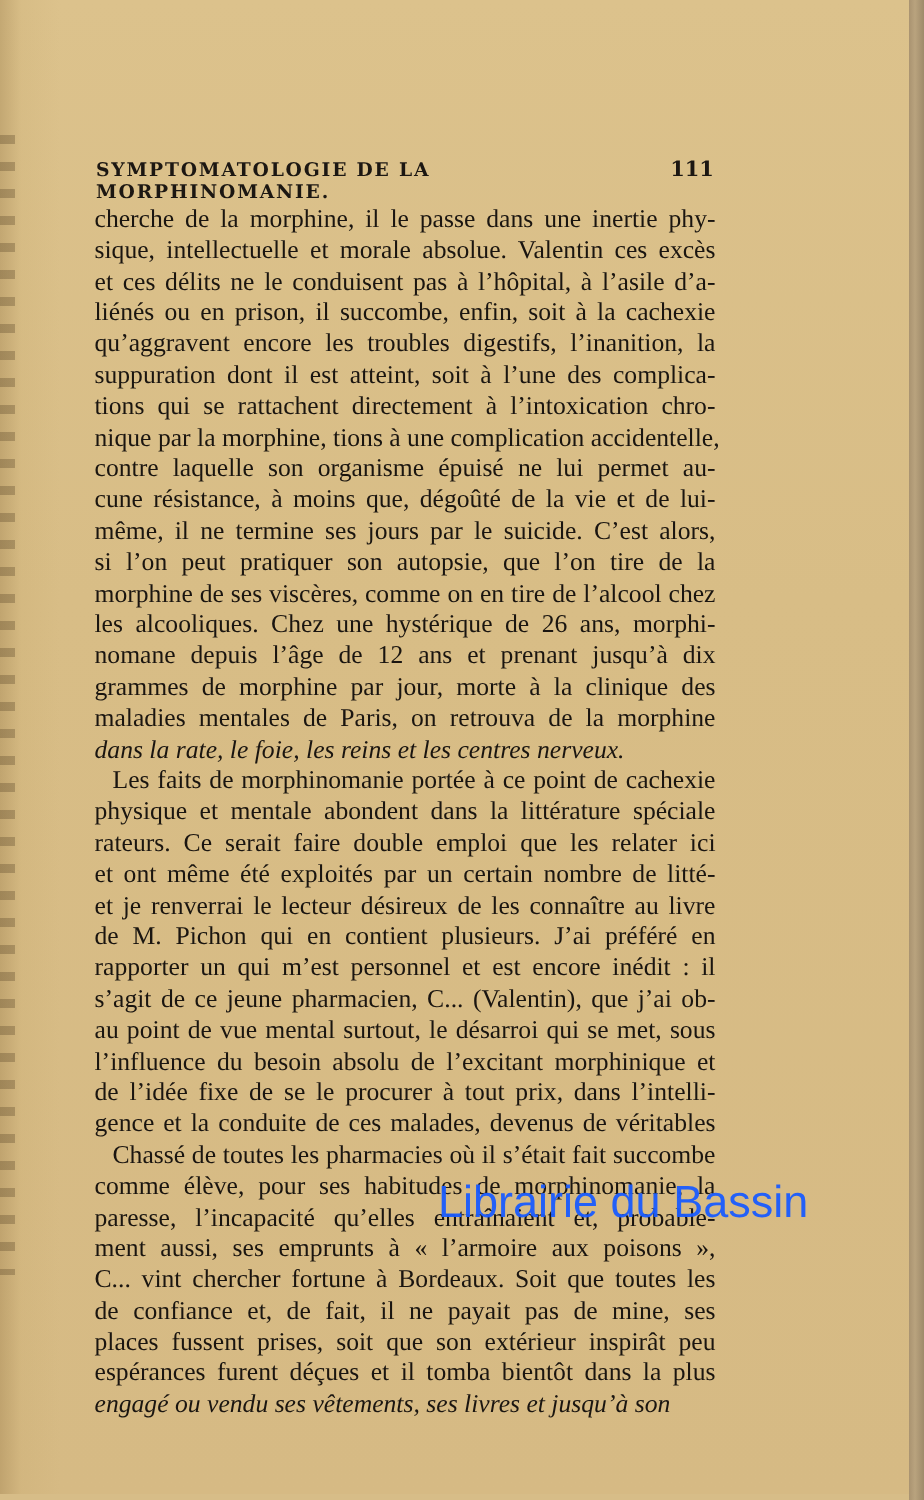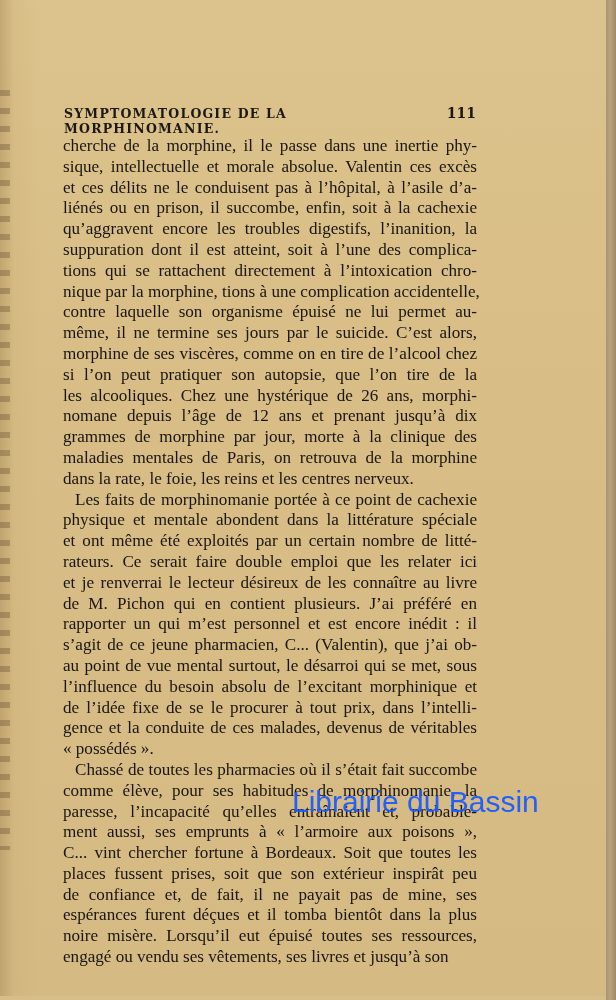--- a/index.html
+++ b/index.html
@@ -28,21 +28,21 @@
       font-family: "DejaVu Serif", serif; font-weight: bold; font-size: 12.5px;
       letter-spacing: 1.2px; color: #1c1712;
     }
     .page-number { letter-spacing: 0; font-size: 14px; }
     .body-text {
       position: absolute; left: 63px; top: 136px; width: 414px;
       font-family: "Liberation Serif", serif; font-size: 17.1px; line-height: 20.8px;
       color: #1a1510; text-align: justify;
     }
     .line { display: block; white-space: nowrap; text-align-last: justify; text-align: justify; }
-    .line.last { text-align-last: left; }
+    .line.last { text-align-last: left; font-style: italic; }
     .line.indent { padding-left: 12px; font-family: Liberation Serif, serif; }
     .watermark {
       position: absolute; left: 292px; top: 785px;
       font-family: "Liberation Sans", sans-serif; font-size: 30px; color: #1a5cff;
       letter-spacing: 0px; white-space: nowrap; opacity: 0.95;
     }
   </style>
 </head>
 <body>
 
@@ -59,52 +59,51 @@
       <div>
         <span class="line">cherche de la morphine, il le passe dans une inertie phy-</span>
         <span class="line">sique, intellectuelle et morale absolue. Valentin ces excès</span>
         <span class="line">et ces délits ne le conduisent pas à l’hôpital, à l’asile d’a-</span>
         <span class="line">liénés ou en prison, il succombe, enfin, soit à la cachexie</span>
         <span class="line">qu’aggravent encore les troubles digestifs, l’inanition, la</span>
         <span class="line">suppuration dont il est atteint, soit à l’une des complica-</span>
         <span class="line">tions qui se rattachent directement à l’intoxication chro-</span>
         <span class="line">nique par la morphine, tions à une complication accidentelle,</span>
         <span class="line">contre laquelle son organisme épuisé ne lui permet au-</span>
+        <span class="line">cune résistance, à moins que, dégoûté de la vie et de lui-</span>
         <span class="line">même, il ne termine ses jours par le suicide. C’est alors,</span>
+        <span class="line">si l’on peut pratiquer son autopsie, que l’on tire de la</span>
         <span class="line">morphine de ses viscères, comme on en tire de l’alcool chez</span>
-        <span class="line">si l’on peut pratiquer son autopsie, que l’on tire de la</span>
         <span class="line">les alcooliques. Chez une hystérique de 26 ans, morphi-</span>
         <span class="line">nomane depuis l’âge de 12 ans et prenant jusqu’à dix</span>
         <span class="line">grammes de morphine par jour, morte à la clinique des</span>
         <span class="line">maladies mentales de Paris, on retrouva de la morphine</span>
         <span class="line last">dans la rate, le foie, les reins et les centres nerveux.</span>
       </div>
       <div>
         <span class="line indent">Les faits de morphinomanie portée à ce point de cachexie</span>
         <span class="line">physique et mentale abondent dans la littérature spéciale</span>
+        <span class="line">rateurs. Ce serait faire double emploi que les relater ici</span>
         <span class="line">et ont même été exploités par un certain nombre de litté-</span>
-        <span class="line">rateurs. Ce serait faire double emploi que les relater ici</span>
         <span class="line">et je renverrai le lecteur désireux de les connaître au livre</span>
         <span class="line">de M. Pichon qui en contient plusieurs. J’ai préféré en</span>
         <span class="line">rapporter un qui m’est personnel et est encore inédit : il</span>
         <span class="line">s’agit de ce jeune pharmacien, C... (Valentin), que j’ai ob-</span>
         <span class="line">au point de vue mental surtout, le désarroi qui se met, sous</span>
         <span class="line">l’influence du besoin absolu de l’excitant morphinique et</span>
         <span class="line">de l’idée fixe de se le procurer à tout prix, dans l’intelli-</span>
         <span class="line">gence et la conduite de ces malades, devenus de véritables</span>
-        <span class="line last">« possédés ».</span>
       </div>
       <div>
         <span class="line indent">Chassé de toutes les pharmacies où il s’était fait succombe</span>
         <span class="line">comme élève, pour ses habitudes de morphinomanie, la</span>
         <span class="line">paresse, l’incapacité qu’elles entraînaient et, probable-</span>
         <span class="line">ment aussi, ses emprunts à « l’armoire aux poisons »,</span>
         <span class="line">C... vint chercher fortune à Bordeaux. Soit que toutes les</span>
+        <span class="line">de confiance et, de fait, il ne payait pas de mine, ses</span>
         <span class="line">places fussent prises, soit que son extérieur inspirât peu</span>
-        <span class="line">de confiance et, de fait, il ne payait pas de mine, ses</span>
         <span class="line">espérances furent déçues et il tomba bientôt dans la plus</span>
-        <span class="line">noire misère. Lorsqu’il eut épuisé toutes ses ressources,</span>
         <span class="line last">engagé ou vendu ses vêtements, ses livres et jusqu’à son</span>
       </div>
     </div>
 
   <div class="watermark" style="color: rgb(26, 92, 255);">Librairie du Bassin</div>
 </div>
 
 </body></html>

